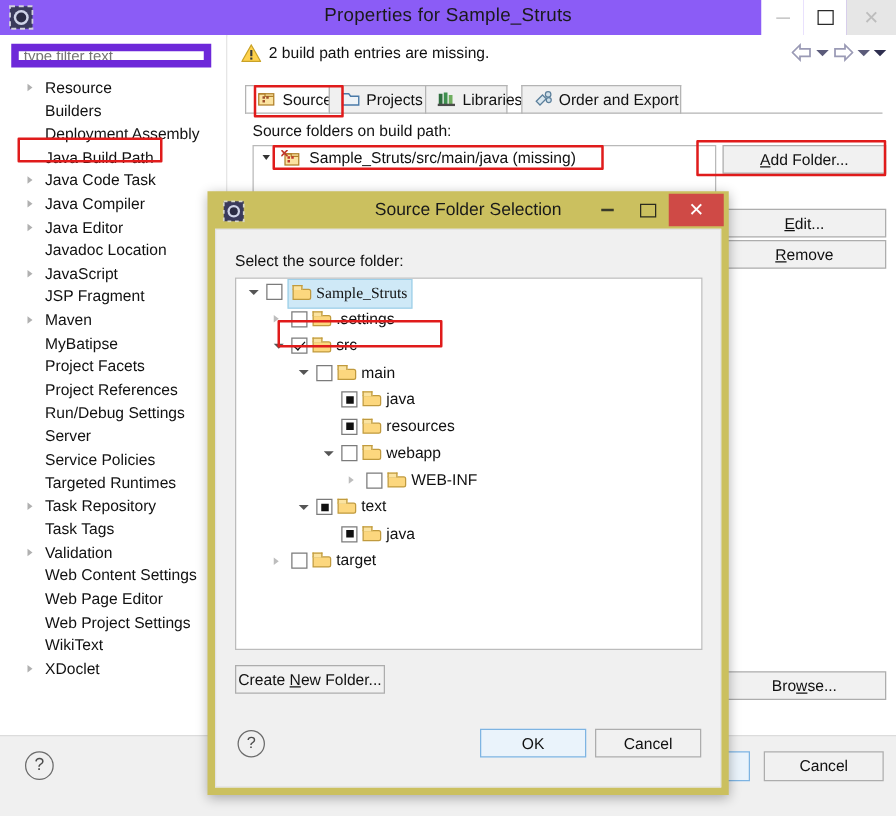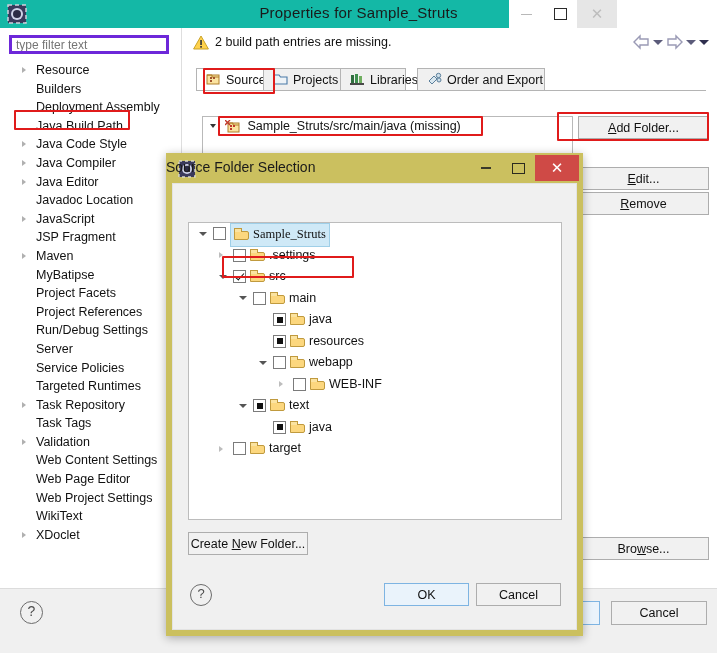--- a/index.html
+++ b/index.html
@@ -9,22 +9,22 @@
     background: #ffffff;
     font-family: "Liberation Sans", sans-serif;
     font-size: 12px;
     color: #000000;
     -webkit-font-smoothing: antialiased;
   }
   .root { position: relative; width: 717px; height: 653px; }
 
   
   .win-titlebar {
-    position: absolute; left: 0; top: 0; width: 617px; height: 28px;
-    background: #14b8a6;
+    position: absolute; left: 0; top: 0; width: 717px; height: 28px;
+    background: #8b5cf6;
     border-bottom: 1px solid #dcdcdc;
   }
   .win-icon {
     position: absolute; left: 7px; top: 4px; width: 20px; height: 20px;
   }
   .win-title {
     position: absolute; left: 0; top: 4px; width: 717px;
     text-align: center; font-size: 15px; color: #1a1a1a;
     letter-spacing: .2px;
   }
@@ -37,21 +37,21 @@
   .glyph-min { display:block; width: 11px; height: 1px; background: #b8b8b8; }
   .glyph-max { display:block; width: 11px; height: 10px; border: 1.6px solid #2a2a2a; }
 
   
   .nav-pane {
     position: absolute; left: 0; top: 28px; width: 181px; height: 560px;
     background: #ffffff; border-right: 1px solid #dedede;
   }
   .filter-input {
     position: absolute; left: 9px; top: 7px; width: 160px; height: 19px;
-    border: 3px solid #6d28d9; background: #ffffff;
+    border: 6px solid #6d28d9; background: #ffffff;
     font-family: "Liberation Sans", sans-serif; font-size: 12px;
     color: #8a8a8a; padding: 0 4px; box-sizing: border-box;
     line-height: 17px;
   }
   .tree { position: absolute; left: 0; top: 33px; width: 181px; }
   .tree-item {
     position: relative; height: 18.6px; line-height: 18.6px;
     padding-left: 36px; font-size: 12.5px; color: #111; white-space: nowrap;
   }
   .tree-item .arrow {
@@ -127,21 +127,21 @@
 
   
   .dlg {
     position: absolute; left: 166px; top: 153px; width: 417px; height: 483px;
     background: #cbc05f; padding: 6px; box-sizing: border-box;
     box-shadow: 0 2px 9px rgba(0,0,0,.30);
   }
   .dlg-title { position: absolute; left: 0; top: 0; width: 417px; height: 30px; }
   .dlg-icon { position: absolute; left: 12px; top: 7px; width: 18px; height: 18px; }
   .dlg-caption {
-    position: absolute; left: 0; top: 6px; width: 417px; text-align: left;
+    position: absolute; left: 0; top: 6px; width: 417px; text-align: center;
     font-size: 14px; color: #1a1a1a;
   }
   .dlg-btns { position: absolute; right: 4px; top: 2px; display: flex; height: 26px; }
   .dlg-btn { width: 33px; height: 26px; display:flex; align-items:center; justify-content:center; color:#2b2b2b; }
   .dlg-btn.close { background: #cf4a46; color: #ffffff; width: 44px; font-size: 15px; }
   .dlg-body {
     position: absolute; left: 6px; top: 30px; width: 405px; height: 447px;
     background: #f0f0f0; border: 1px solid #e3e3e3; box-sizing: border-box;
   }
   .dlg-label { position: absolute; left: 15px; top: 18px; font-size: 12.5px; color: #111; }
@@ -225,21 +225,21 @@
     </div>
   </div>
 
   <div class="nav-pane">
     <input class="filter-input" type="text" placeholder="type filter text" style="">
     <div class="tree" id="nav-tree">
         <div class="tree-item"><span class="arrow"></span><span>Resource</span></div>
         <div class="tree-item"><span>Builders</span></div>
         <div class="tree-item"><span>Deployment Assembly</span></div>
         <div class="tree-item"><span>Java Build Path</span></div>
-        <div class="tree-item"><span class="arrow"></span><span>Java Code Style</span></div>
+        <div class="tree-item"><span class="arrow"></span><span>Java Code Task</span></div>
         <div class="tree-item"><span class="arrow"></span><span>Java Compiler</span></div>
         <div class="tree-item"><span class="arrow"></span><span>Java Editor</span></div>
         <div class="tree-item"><span>Javadoc Location</span></div>
         <div class="tree-item"><span class="arrow"></span><span>JavaScript</span></div>
         <div class="tree-item"><span>JSP Fragment</span></div>
         <div class="tree-item"><span class="arrow"></span><span>Maven</span></div>
         <div class="tree-item"><span>MyBatipse</span></div>
         <div class="tree-item"><span>Project Facets</span></div>
         <div class="tree-item"><span>Project References</span></div>
         <div class="tree-item"><span>Run/Debug Settings</span></div>
@@ -316,20 +316,21 @@
               <path d="M2 9 l5 -5 3 3 -5 5 z" fill="#d9e7ef" stroke="#5b7f9b"></path>
               <circle cx="11.5" cy="3.5" r="2.2" fill="#cfe0ea" stroke="#5b7f9b"></circle>
               <circle cx="12" cy="8" r="2" fill="#cfe0ea" stroke="#5b7f9b"></circle>
             </svg></span>
           <span>Order and Export</span>
         </div>
         <div style="position: absolute; left: 1px; top: 22px; width: 66px; height: 2px; background: rgb(255, 255, 255);"></div>
       </div>
     <div class="tabline"></div>
 
+    <div class="section-label">Source folders on build path:</div>
 
     <div class="listbox">
       <div class="lrow r1">
         <span class="twist"></span>
         <span class="ico">
           <svg width="15" height="13" viewBox="0 0 15 13">
             <rect x="3" y="3" width="11" height="9" fill="#fbe3a0" stroke="#b07f2a"></rect>
             <path d="M3 3 h5 v2 h6" fill="none" stroke="#b07f2a"></path>
             <rect x="5" y="5" width="2" height="2" fill="#c0392b"></rect>
             <rect x="8" y="5" width="2" height="2" fill="#c0392b"></rect>
@@ -383,20 +384,21 @@
             <span style="display:block;width:10px;height:1.6px;background:#3a3a2a;"></span>
           </div>
         <div class="dlg-btn">
             <span style="display:block;width:11px;height:9px;border:1.6px solid #2b2b1f;"></span>
           </div>
         <div class="dlg-btn close">✕</div>
       </div>
     </div>
 
     <div class="dlg-body">
+      <div class="dlg-label">Select the source folder:</div>
       <div class="dlg-tree" id="dlg-tree">
           <div class="dtrow">
             <span class="tw-open" style="left: 10px;"></span>
             <span class="cb" style="left: 24px;"></span>
             <span class="dtlabel sel-label" style="left: 41px;"><span class="fold open"><i></i><b></b></span><span style="margin-left: 4px; font-family: Liberation Serif, serif;">Sample_Struts</span></span>
           </div>
           <div class="dtrow">
             <span class="tw-closed" style="left: 30px;"></span>
             <span class="cb" style="left: 44px;"></span>
             <span class="dtlabel" style="left: 61px;"><span class="fold open"><i></i><b></b></span><span style="margin-left: 4px;">.settings</span></span>

